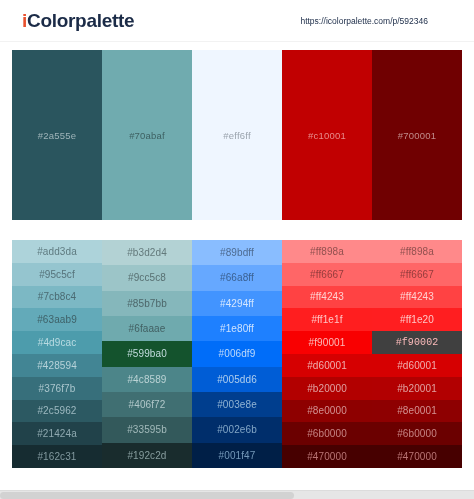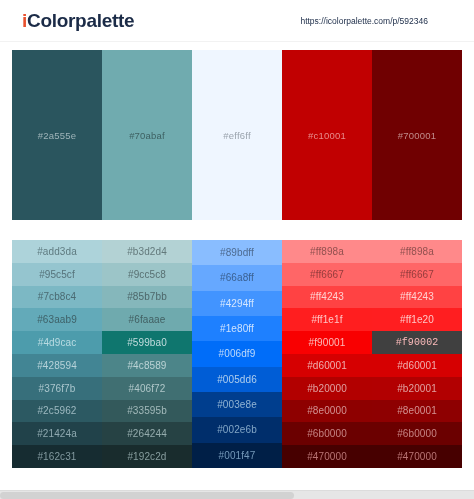--- a/index.html
+++ b/index.html
@@ -191,34 +191,31 @@
         </div>
         <div class="shade" style="background: rgb(156, 197, 200);">
           <span class="shade-label" style="color: rgb(88, 112, 114);">#9cc5c8</span>
         </div>
         <div class="shade" style="background: rgb(133, 183, 187);">
           <span class="shade-label" style="color: rgb(77, 103, 106);">#85b7bb</span>
         </div>
         <div class="shade" style="background: rgb(111, 170, 174);">
           <span class="shade-label" style="color: rgb(66, 96, 99);">#6faaae</span>
         </div>
-        <div class="shade" style="background: #0f766e;">
+        <div class="shade" style="background: #14532d;">
           <span class="shade-label" style="color: rgb(195, 220, 222);">#599ba0</span>
         </div>
         <div class="shade" style="background: rgb(76, 133, 137);">
           <span class="shade-label" style="color: rgb(187, 211, 213);">#4c8589</span>
         </div>
         <div class="shade" style="background: rgb(64, 111, 114);">
           <span class="shade-label" style="color: rgb(176, 199, 201);">#406f72</span>
         </div>
         <div class="shade" style="background: rgb(51, 89, 91);">
           <span class="shade-label" style="color: rgb(163, 186, 187);">#33595b</span>
-        </div>
-        <div class="shade" style="background: rgb(38, 66, 68);">
-          <span class="shade-label" style="color: rgb(149, 172, 173);">#264244</span>
         </div>
         <div class="shade" style="background: rgb(25, 44, 45);">
           <span class="shade-label" style="color: rgb(135, 157, 158);">#192c2d</span>
         </div>
       </div>
       <div class="grid-col">
         <div class="shade" style="background: rgb(137, 189, 255);">
           <span class="shade-label" style="color: rgb(77, 107, 145);">#89bdff</span>
         </div>
         <div class="shade" style="background: rgb(102, 168, 255);">

